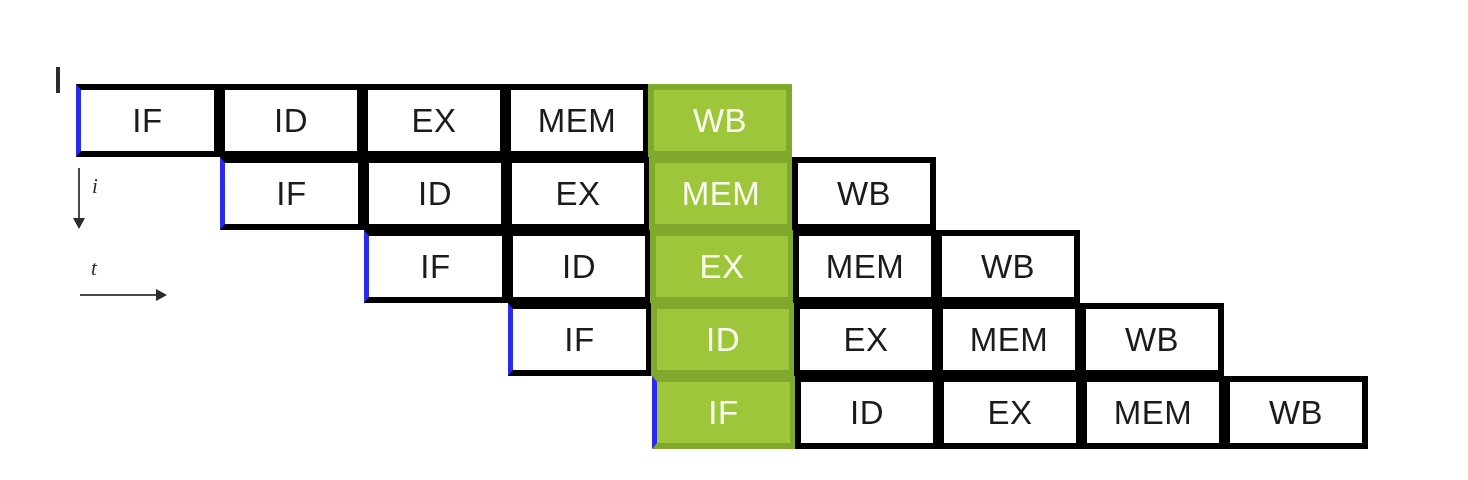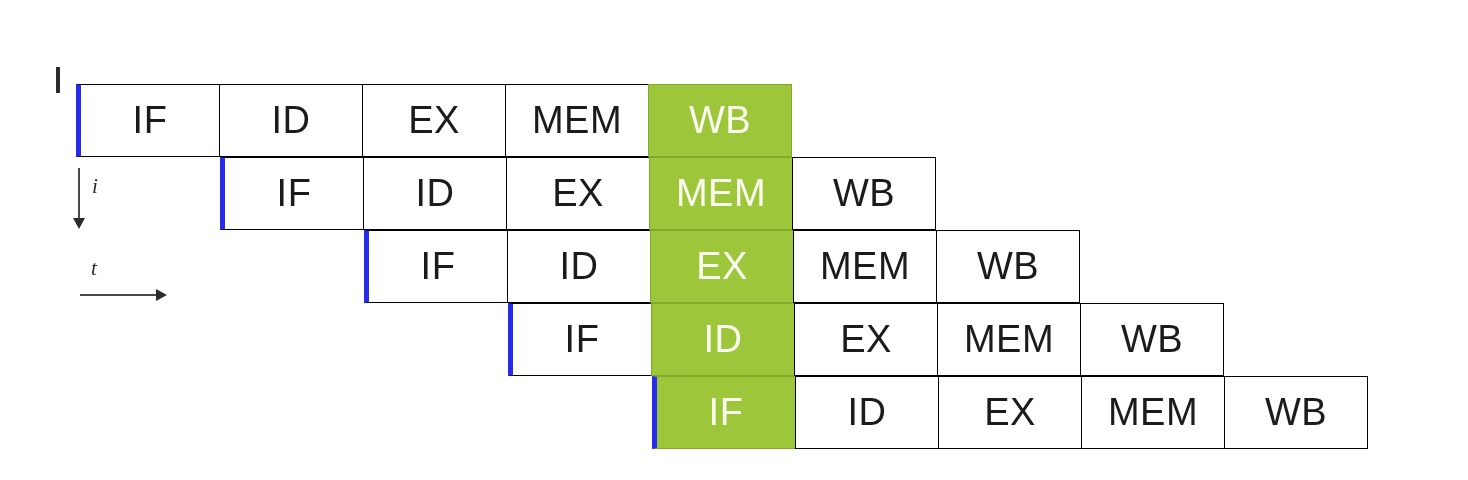--- a/index.html
+++ b/index.html
@@ -99,28 +99,28 @@
   
   .pipe-row {
     position: absolute;
     height: 73px;
     display: flex;
   }
   .pipe-cell {
     width: 144px;
     height: 73px;
     box-sizing: border-box;
-    border: 1px solid #000000;
+    border: 6px solid #000000;
     margin-left: -1px;
     margin-top: -1px;
     display: flex;
     align-items: center;
     justify-content: center;
     font-family: "Liberation Sans", sans-serif;
-    font-size: 38px;
+    font-size: 33px;
     font-weight: 400;
     color: #1b1b1b;
     background: #ffffff;
     letter-spacing: 0.5px;
     white-space: nowrap;
   }
   .pipe-cell.highlight {
     background: #9dc63b;
     color: #fbfff0;
     border-color: #7fa82c;

